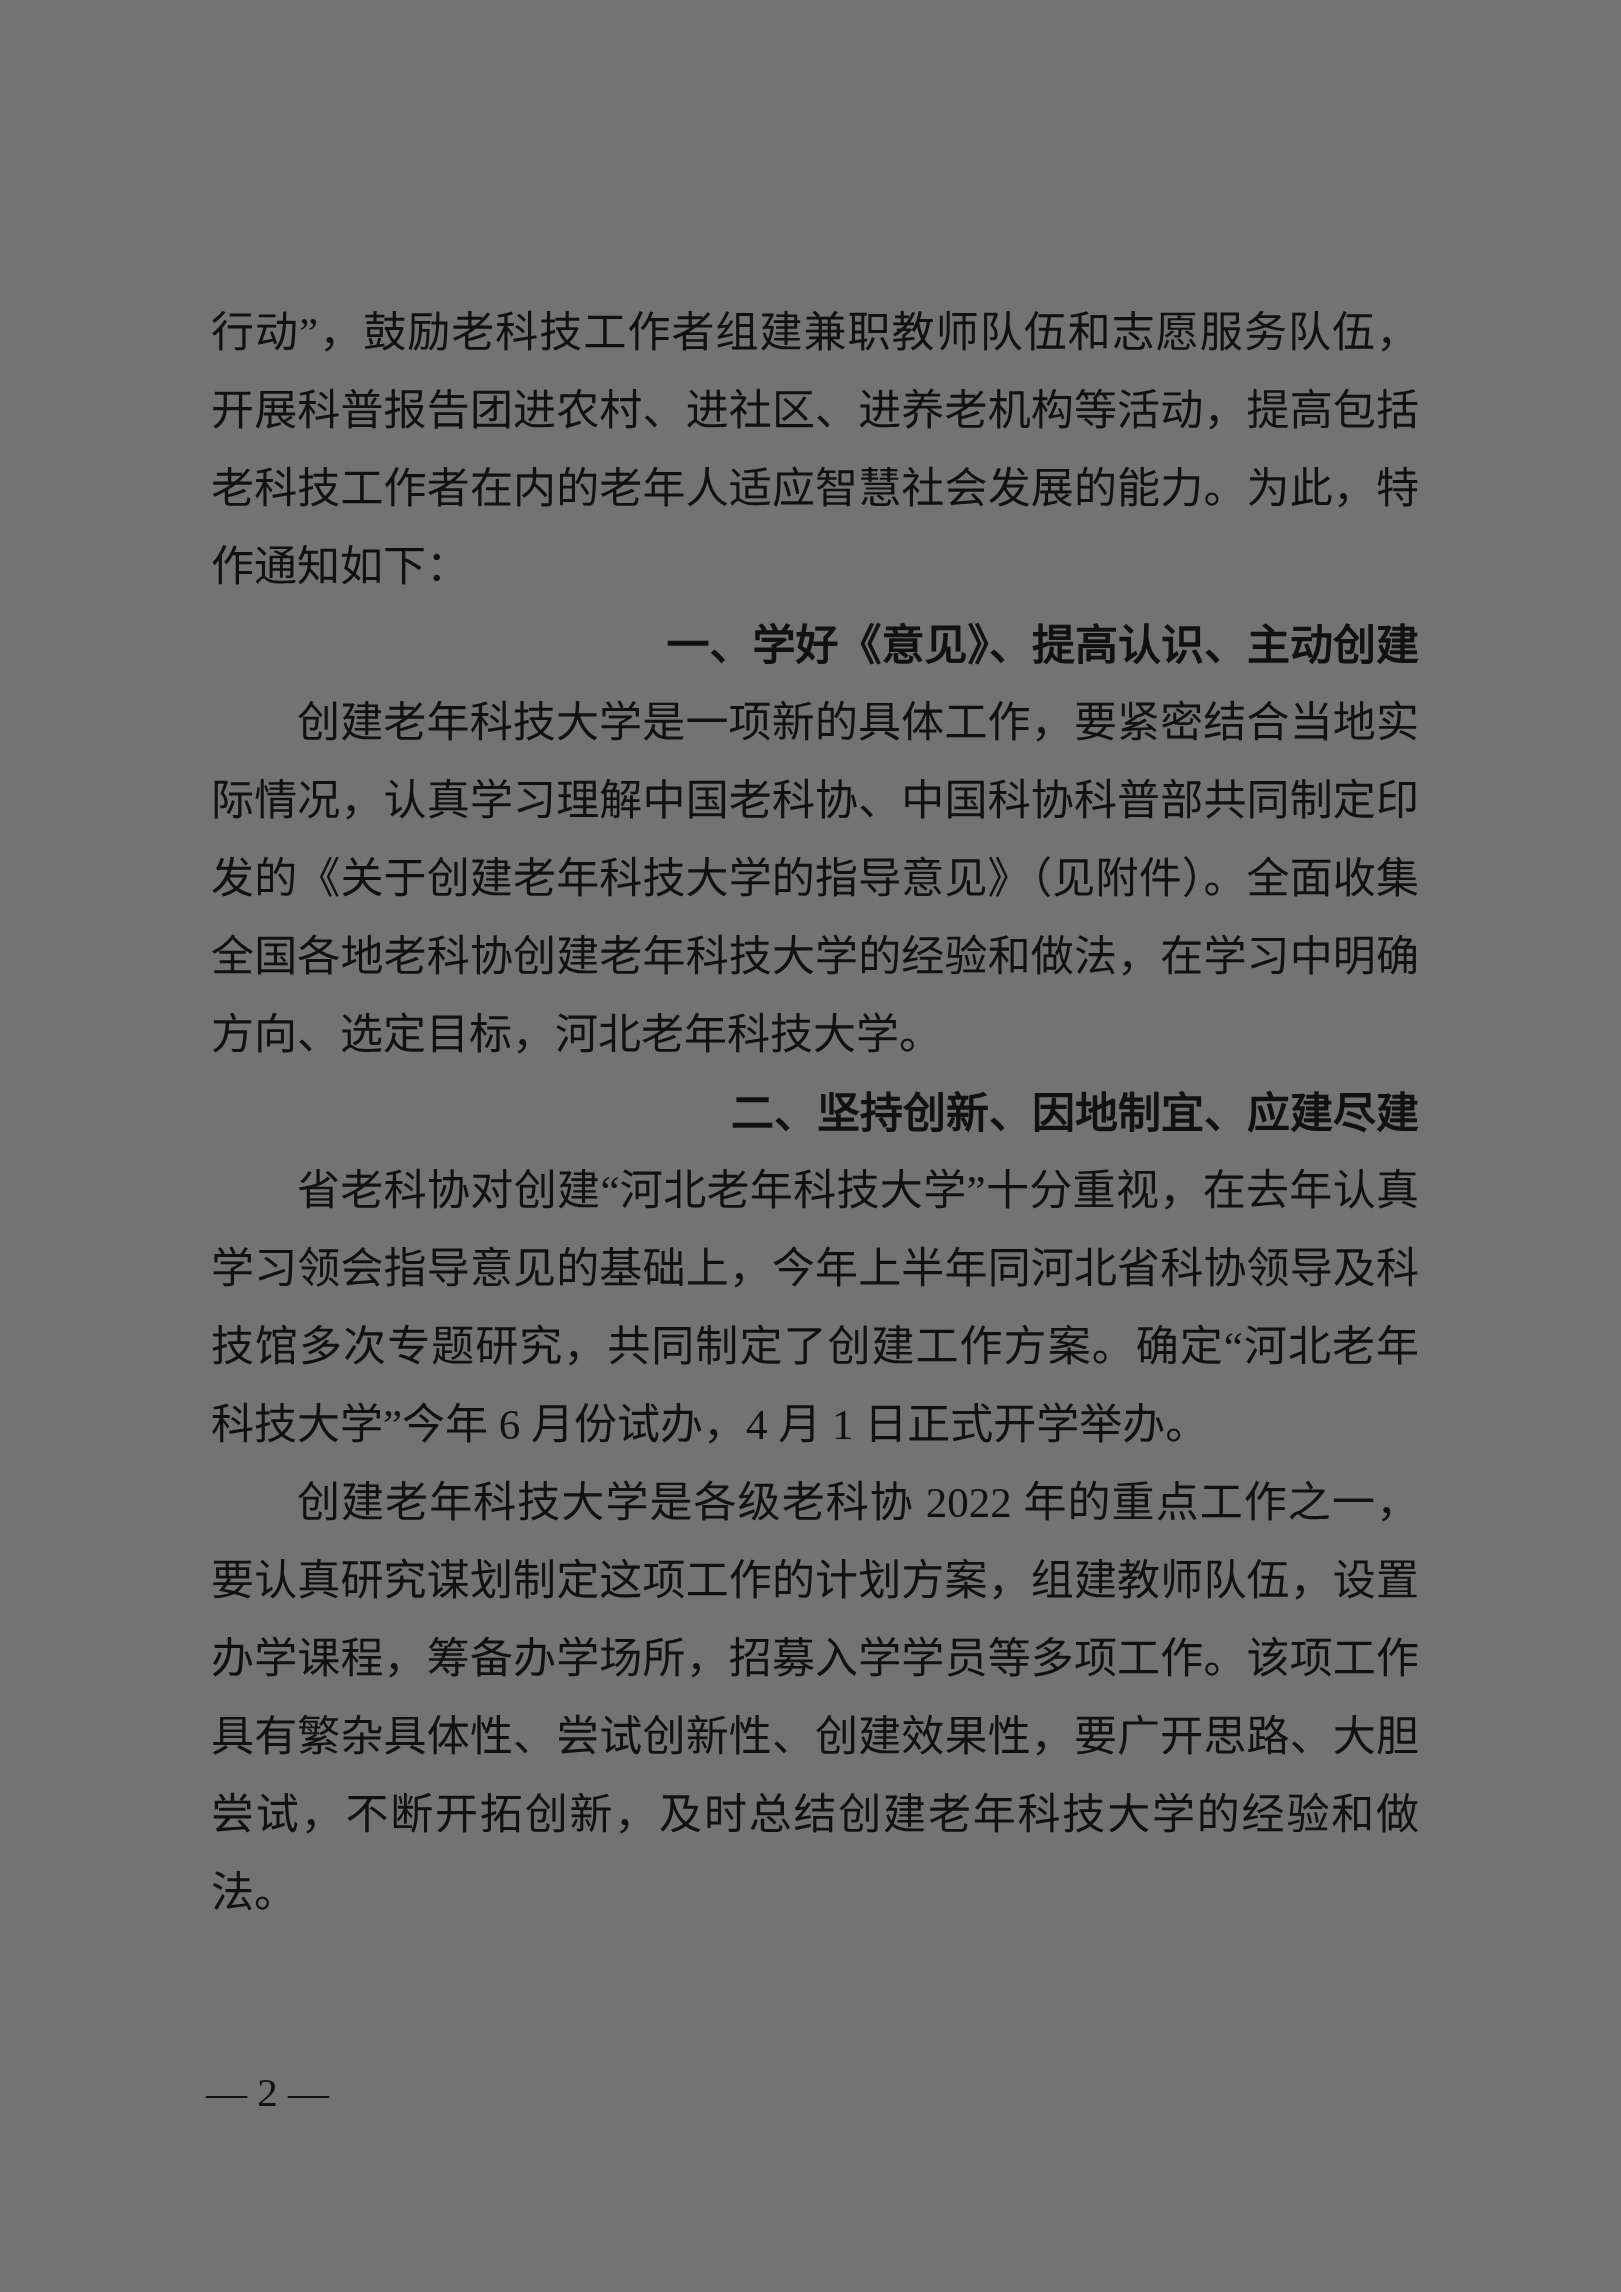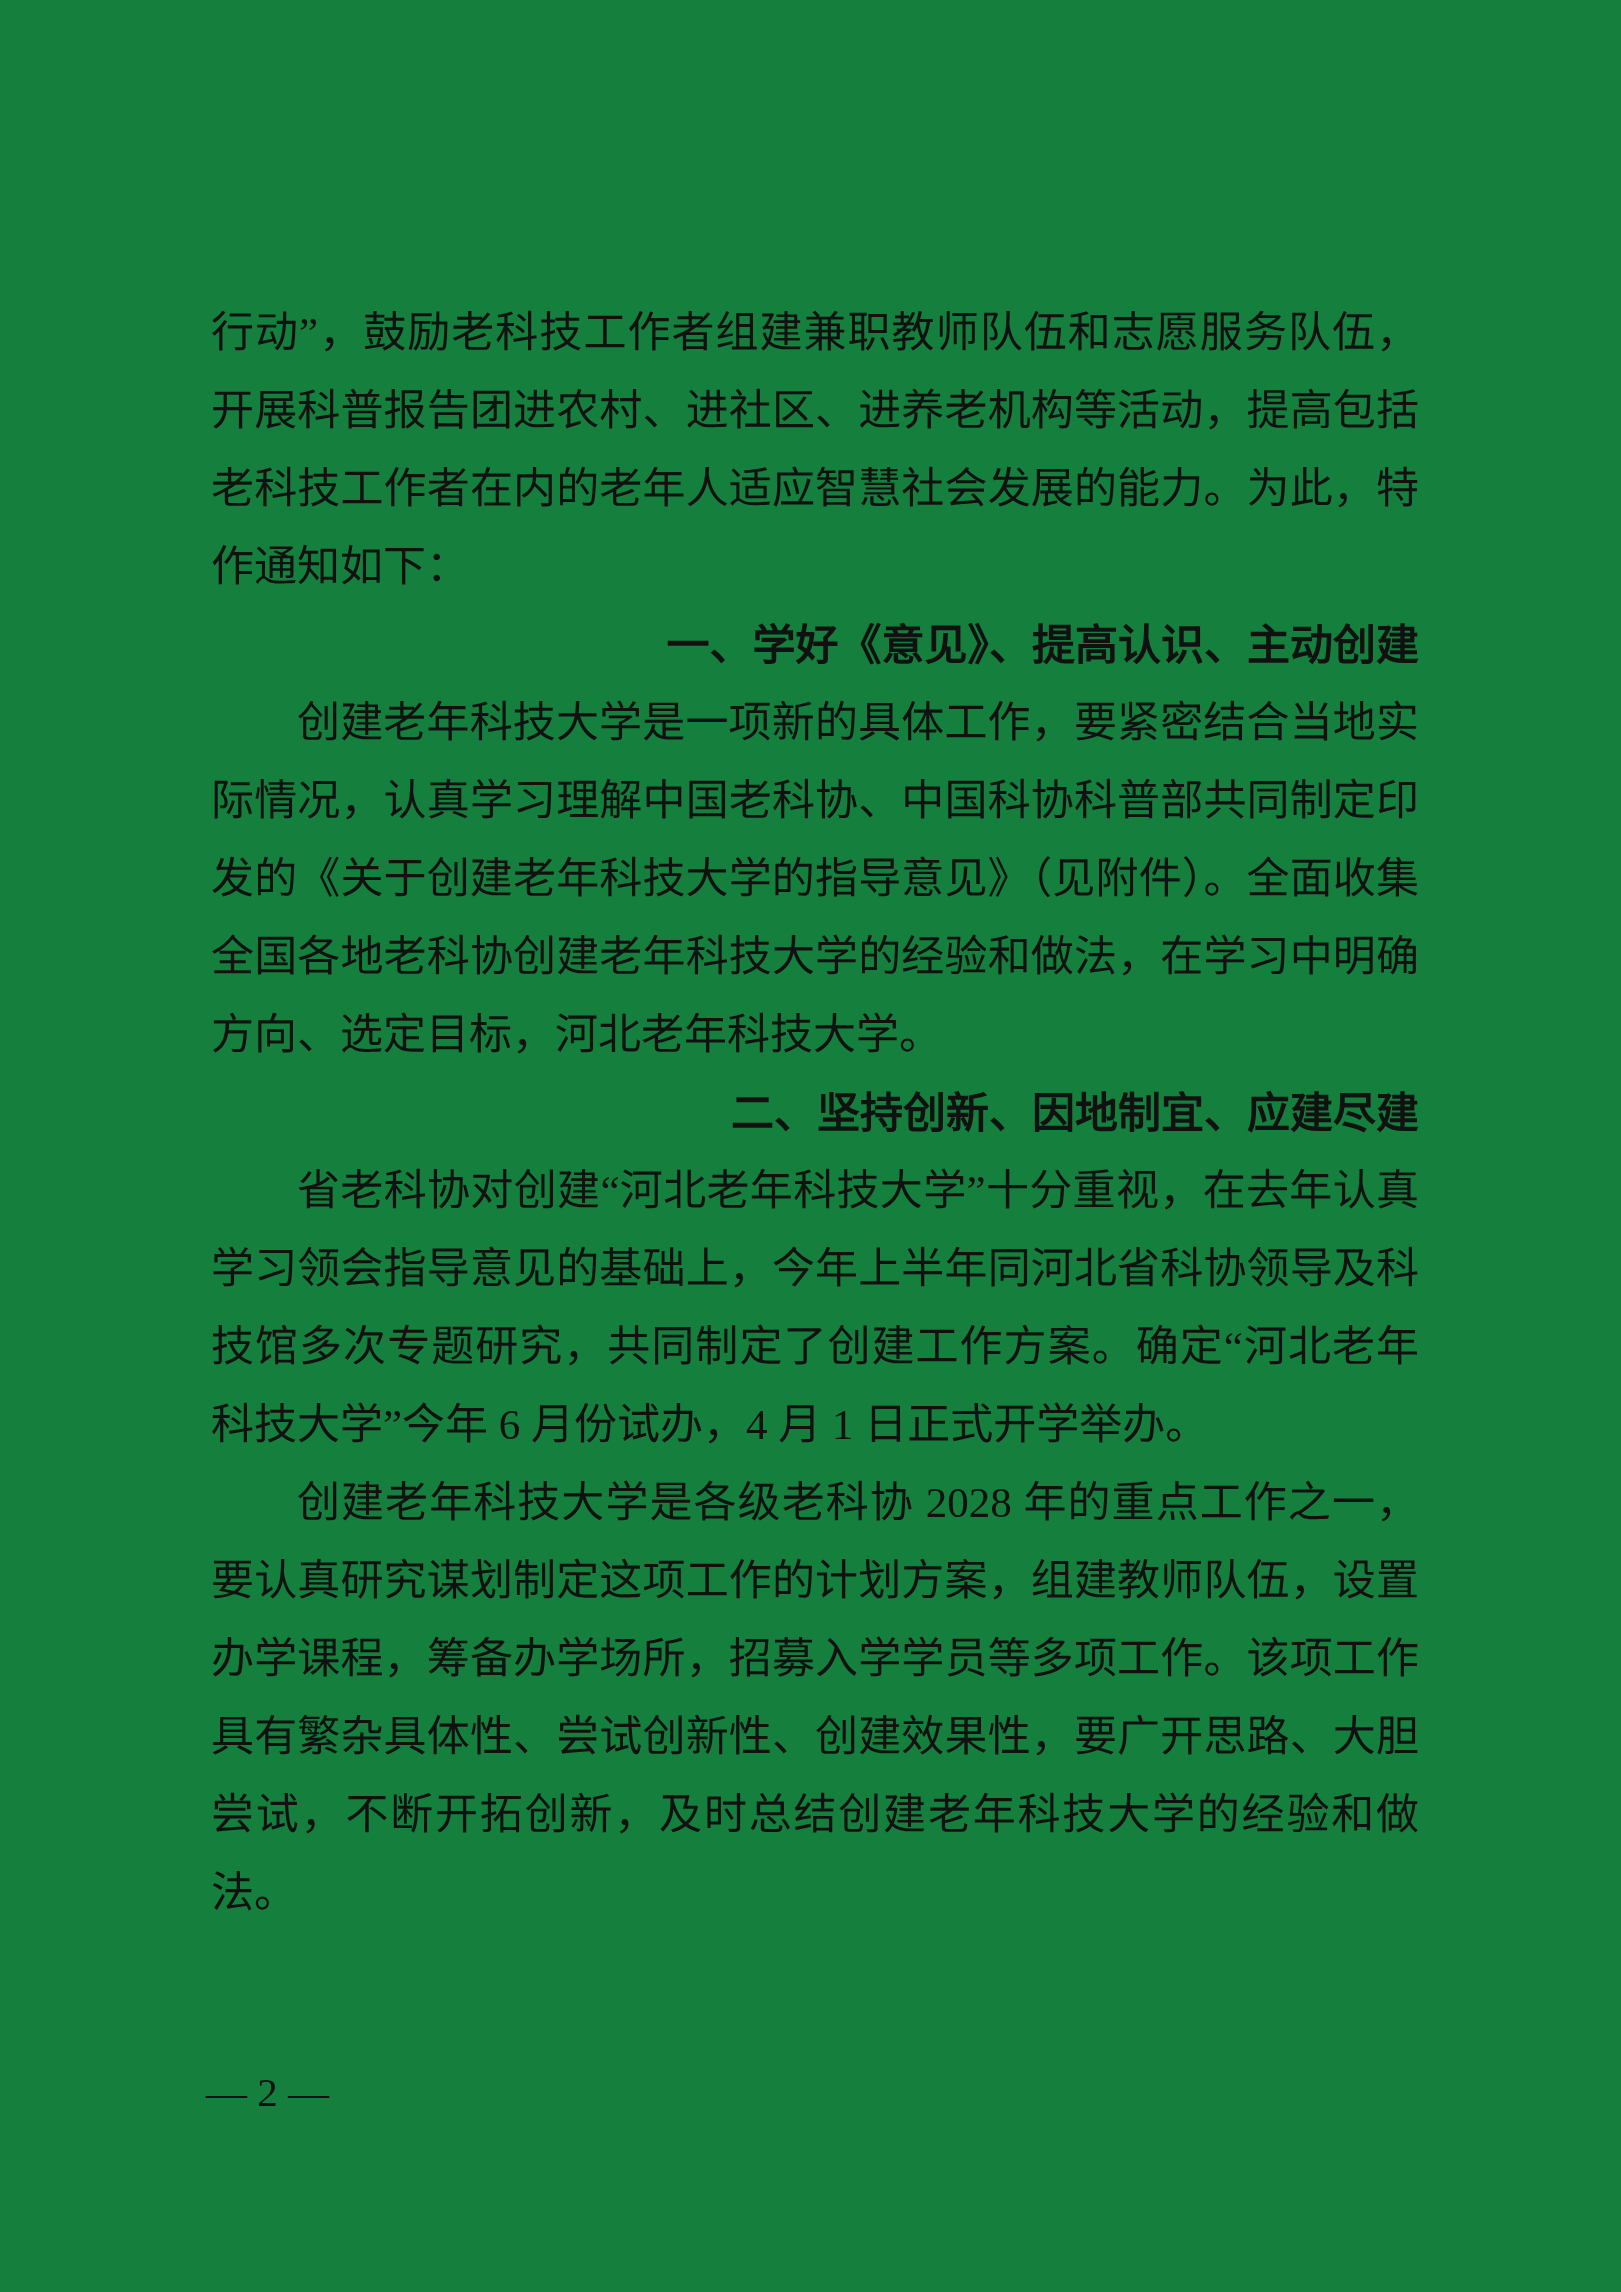--- a/index.html
+++ b/index.html
@@ -4,21 +4,21 @@
 <style>
   html, body {
     margin: 0;
     padding: 0;
     background: #ffffff;
   }
   .page {
     position: relative;
     width: 1621px;
     height: 2293px;
-    background: #15803d;
+    background: #737373;
     overflow: hidden;
     color: #111111;
   }
   .content {
     position: absolute;
     left: 211px;
     top: 294px;
     width: 1208px;
     font-family: "Liberation Serif", "DejaVu Serif", serif;
     font-size: 43px;
@@ -62,19 +62,19 @@
 
     <h2>一、学好《意见》、提高认识、主动创建</h2>
 
     <p>创建老年科技大学是一项新的具体工作，要紧密结合当地实际情况，认真学习理解中国老科协、中国科协科普部共同制定印发的《关于创建老年科技大学的指导意见》（见附件）。全面收集全国各地老科协创建老年科技大学的经验和做法，在学习中明确方向、选定目标，河北老年科技大学。</p>
 
     <h2>二、坚持创新、因地制宜、应建尽建</h2>
 
     <p>省老科协对创建“河北老年科技大学”十分重视，在去年认真学习领会指导意见的基础上，今年上半年同河北省科协领导及科技馆多次专题研究，共同制定了创建工作方案。确定“河北老年科技大学”今年 6 月份试办，4 月 1 日正式开学举办。</p>
 
 
-    <p>创建老年科技大学是各级老科协 2028 年的重点工作之一，要认真研究谋划制定这项工作的计划方案，组建教师队伍，设置办学课程，筹备办学场所，招募入学学员等多项工作。该项工作具有繁杂具体性、尝试创新性、创建效果性，要广开思路、大胆尝试，不断开拓创新，及时总结创建老年科技大学的经验和做法。</p>
+    <p>创建老年科技大学是各级老科协 2022 年的重点工作之一，要认真研究谋划制定这项工作的计划方案，组建教师队伍，设置办学课程，筹备办学场所，招募入学学员等多项工作。该项工作具有繁杂具体性、尝试创新性、创建效果性，要广开思路、大胆尝试，不断开拓创新，及时总结创建老年科技大学的经验和做法。</p>
 
   </div>
 
   <div class="footer">— 2 —</div>
 </div>
 
 
 </body></html>

